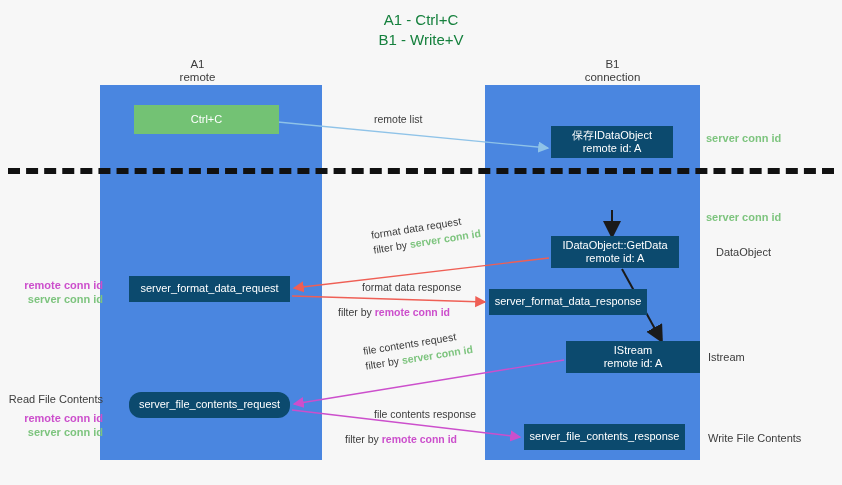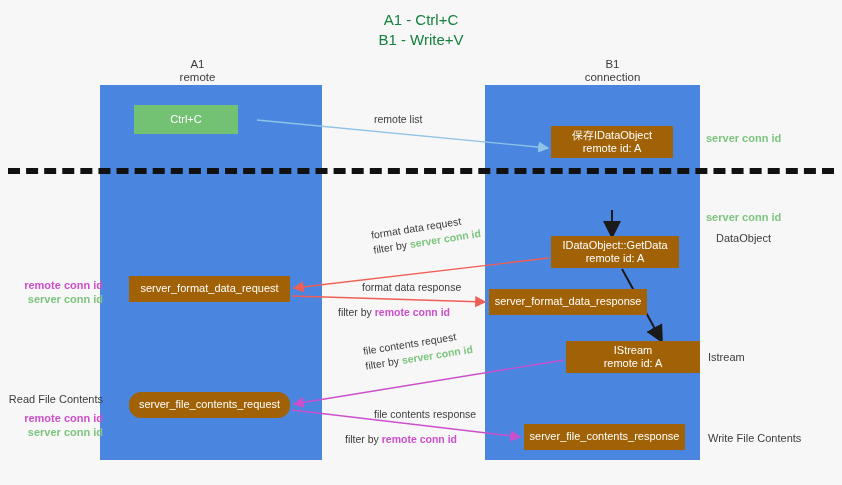--- a/index.html
+++ b/index.html
@@ -37,40 +37,40 @@
     border-top:6px dashed #111;
   }
 
   
   .node{
     box-sizing:border-box;
     display:flex;flex-direction:column;align-items:center;justify-content:center;
     color:#fff;font-size:11px;line-height:13.5px;text-align:center;
   }
   .green{background:#73c274;}
-  .orange{background:#a16207;}
-
-  #n-ctrlc   {left:134px;top:105px;width:104px;height:29px;}
+  .orange{background:#0c4a6e;}
+
+  #n-ctrlc   {left:134px;top:105px;width:145px;height:29px;}
   #n-idataobj{left:551px;top:126px;width:122px;height:32px;}
   #n-ctrlv   {left:551px;top:180px;width:122px;height:29px;}
   #n-getdata {left:551px;top:236px;width:128px;height:32px;}
   #n-istream {left:566px;top:341px;width:134px;height:32px;}
   #n-sfdreq  {left:129px;top:276px;width:161px;height:26px;}
   #n-sfdres  {left:489px;top:289px;width:158px;height:26px;}
   #n-sfcreq  {left:129px;top:392px;width:161px;height:26px;border-radius:12px;}
   #n-sfcres  {left:524px;top:424px;width:161px;height:26px;}
 
   
   .side{font-size:11px;color:#3c3c3c;line-height:14px;}
   .green-t{color:#7dc47e;font-weight:bold;}
   .magenta-t{color:#cc4fcc;font-weight:bold;}
 
   #lbl-srv1{left:706px;top:131px;}
   #lbl-srv2{left:706px;top:210px;}
-  #lbl-dataobject{left:708px;top:231px;padding-left:8px;}
+  #lbl-dataobject{left:708px;top:245px;padding-left:8px;}
   #lbl-istream{left:708px;top:350px;}
   #lbl-writefile{left:708px;top:431px;}
 
   #lbl-left-conn1{left:8px;top:278px;width:95px;text-align:right;}
   #lbl-readfile{left:8px;top:392px;width:95px;text-align:right;}
   #lbl-left-conn2{left:8px;top:411px;width:95px;text-align:right;}
 
   
   .edge-lbl{font-size:10.5px;color:#3c3c3c;line-height:15px;white-space:nowrap;}
   #e-formatlist{left:374px;top:112px;}

